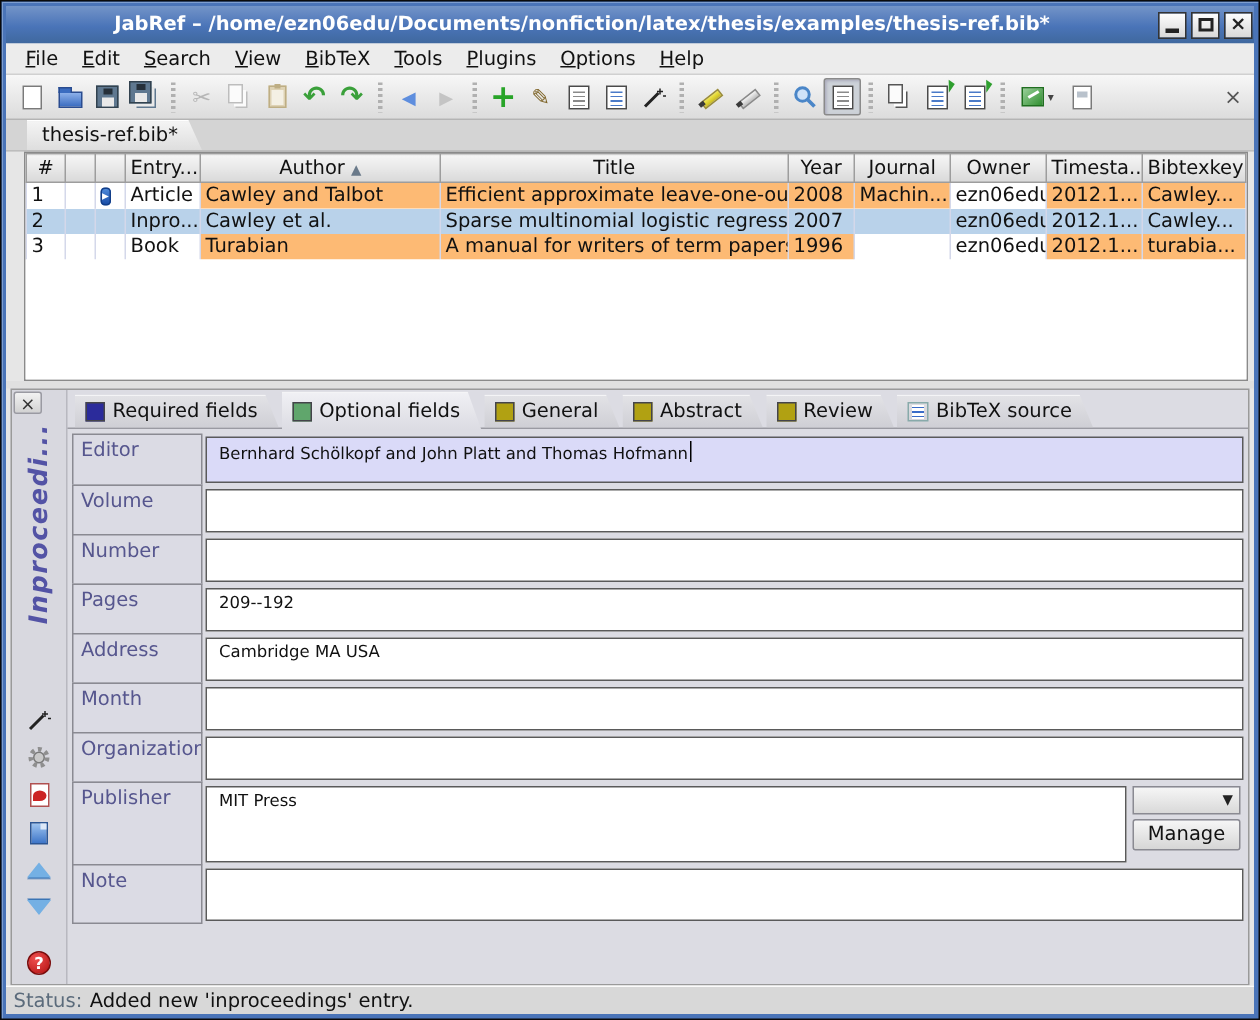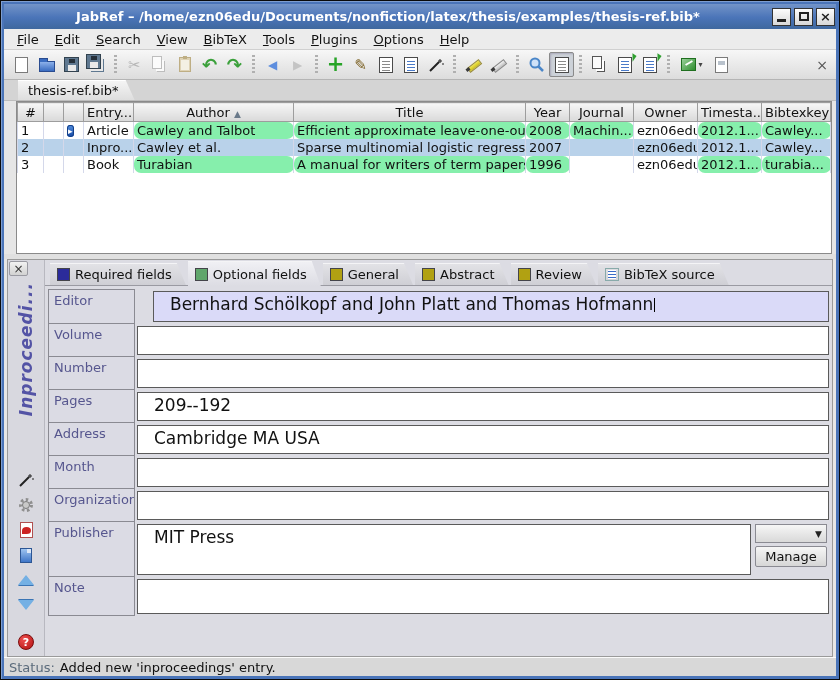--- a/index.html
+++ b/index.html
@@ -83,21 +83,21 @@
 
   
   .scrollpane{flex:0 0 153px;margin:0 4px 0 12px;background:#fff;border:1px solid #8a8a8a;
     overflow:hidden;display:flex;flex-direction:column;}
   table.maintable{border-collapse:collapse;width:100%;table-layout:fixed;font-size:13px;}
   .maintable th{height:19px;font-weight:normal;background:linear-gradient(#f6f6f6,#d9d9d9);
     border:1px solid #9d9d9d;padding:0 3px;white-space:nowrap;overflow:hidden;text-align:center;}
   .maintable td{height:17px;padding:0 3px;white-space:nowrap;overflow:hidden;
     border-left:1px solid #d4d8ea;border-right:1px solid #d4d8ea;}
   .maintable tr.row td{background:#fff;}
-  .maintable tr.row td.shade{background:#86efac;border-radius:7px;}
+  .maintable tr.row td.shade{background:#fdba74;}
   .maintable tr.row.sel td{background:#b9d2ea;}
   .sorticon{font-size:9px;color:#6a7a8a;margin-left:4px;}
   .i-url{width:13px;height:13px;margin:0 auto;border-radius:3px;color:#fff;font-size:9px;line-height:13px;
     text-align:center;background:linear-gradient(#4f8ada,#1a4ea8);border:1px solid #123e88;}
   .table-empty{flex:1;background:#fff;}
 
   .splitter{height:5px;flex:0 0 5px;background:#e0e0e0;}
 
   
   .entryeditor{flex:1;margin:0 3px;border:1px solid #9a9a9a;background:#dcdce3;display:flex;min-height:0;}
@@ -127,28 +127,28 @@
   .eetab{height:22px;display:flex;align-items:center;gap:5px;padding:2px 14px 2px 7px;font-size:13px;
     background:linear-gradient(#e2e2e6,#cfcfd5);clip-path:polygon(0 0,calc(100% - 9px) 0,100% 100%,0 100%);
     border-top:1px solid #f4f4f6;}
   .eetab.active{height:25px;background:linear-gradient(#f0f0f4,#dcdce3);margin-bottom:-1px;}
   .tabsq{width:13px;height:13px;border:1px solid #44444a;flex:0 0 13px;}
   .i-src{width:14px;height:13px;background:#fff;border:1px solid #8aa;flex:0 0 14px;
     background-image:repeating-linear-gradient(to bottom,transparent 0 2px,#3a6cc8 2px 3px);background-clip:content-box;padding:1px 2px;}
 
   .ee-fields{flex:1;padding:3px 2px 2px 3px;display:flex;flex-direction:column;}
   .frow{display:flex;flex:0 0 33px;}
-  .frow.h-editor{flex:0 0 35px;gap:16px;}
+  .frow.h-editor{flex:0 0 35px;}
   .frow.h-pub{flex:0 0 55px;}
   .frow.h-note{flex:0 0 39px;}
   .flabel{width:87px;flex:0 0 87px;background:#dbdbe4;border:1px solid #8a8a92;margin-top:-1px;
     color:#56568e;padding:3px 5px;font-size:13px;white-space:nowrap;overflow:hidden;}
   .frow:first-child .flabel{margin-top:0;}
   .fval{flex:1;display:flex;padding:1px 1px 1px 2px;min-width:0;}
-  .finput{flex:1;border:1px solid #5a5a5a;background:#fff;padding:2px 16px;font-size:17px;
+  .finput{flex:1;border:1px solid #5a5a5a;background:#fff;padding:2px 8px;font-size:11px;
     white-space:nowrap;overflow:hidden;margin:1px 0;}
   .finput.focused{background:#dadaf8;}
   .caret{display:inline-block;width:1px;height:14px;background:#000;vertical-align:-2px;margin-left:1px;}
   .pub-right{width:78px;flex:0 0 78px;display:flex;flex-direction:column;gap:3px;padding:1px 2px 0 4px;}
   .combo{height:19px;border:1px solid #8a8a92;background:linear-gradient(#f6f6f6,#d9d9d9);
     display:flex;align-items:center;justify-content:flex-end;padding:0 4px;font-size:9px;color:#222;}
   .btn{height:21px;border:1px solid #8a8a92;background:linear-gradient(#f6f6f6,#d6d6d6);
     display:flex;align-items:center;justify-content:center;font-size:13px;border-radius:2px;}
 
   

